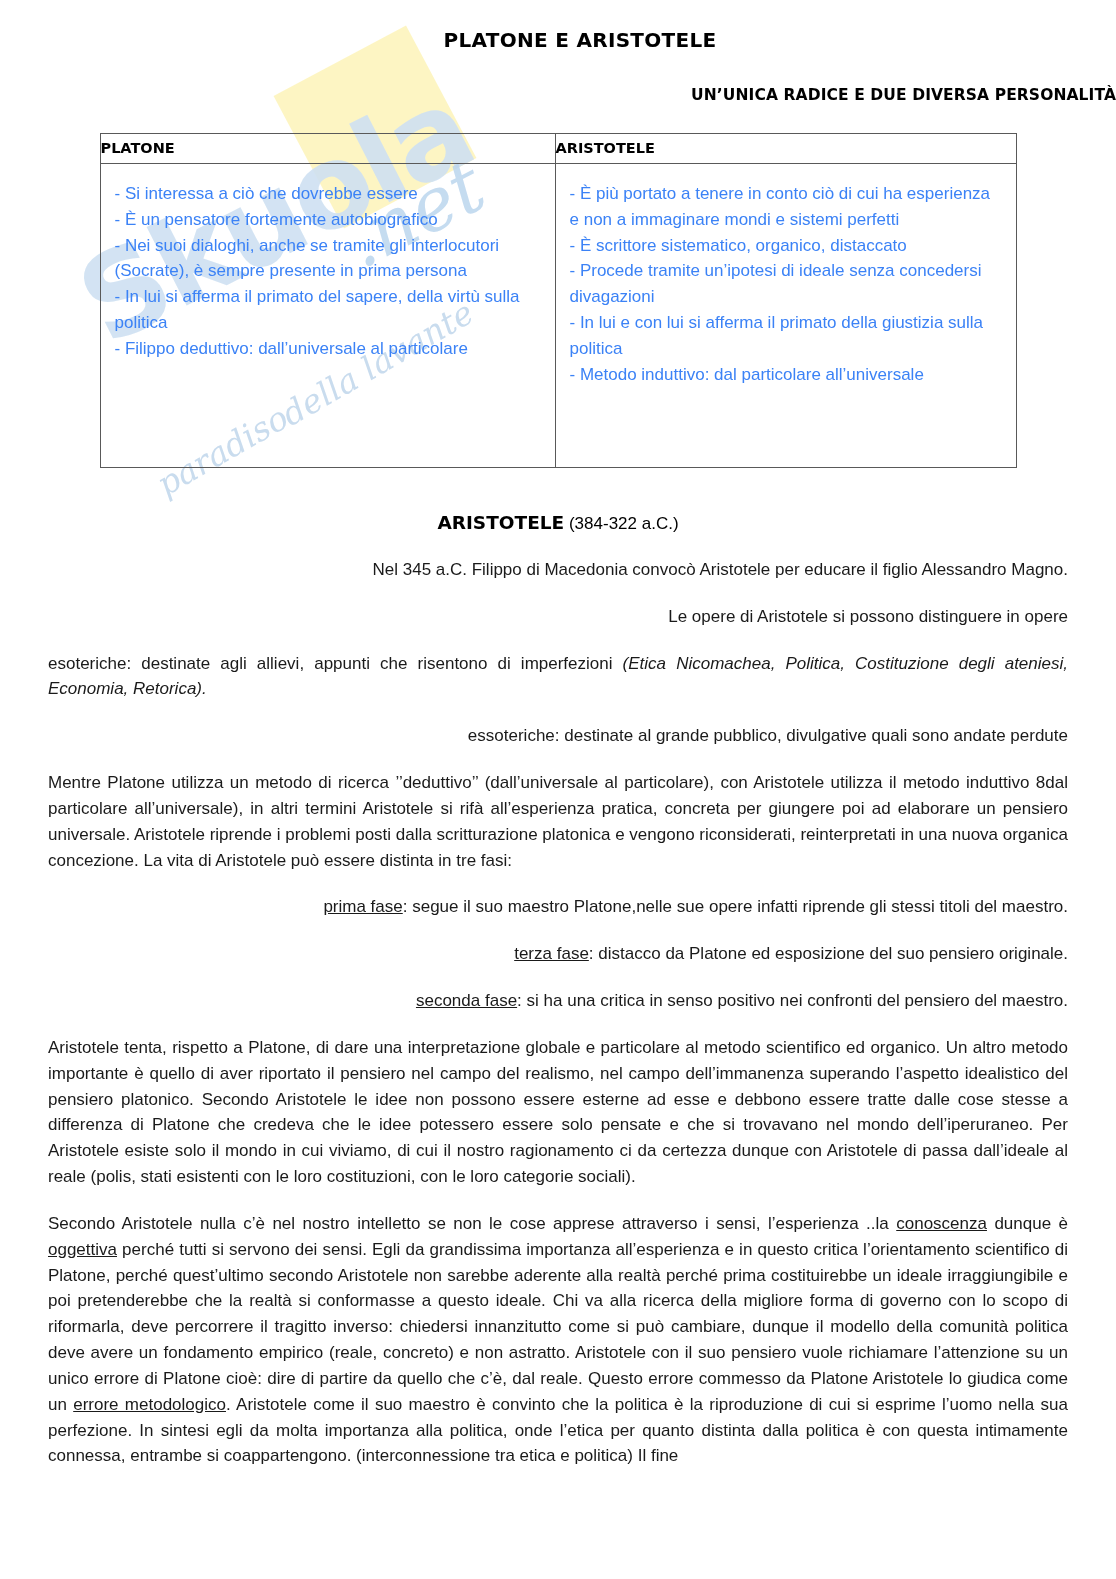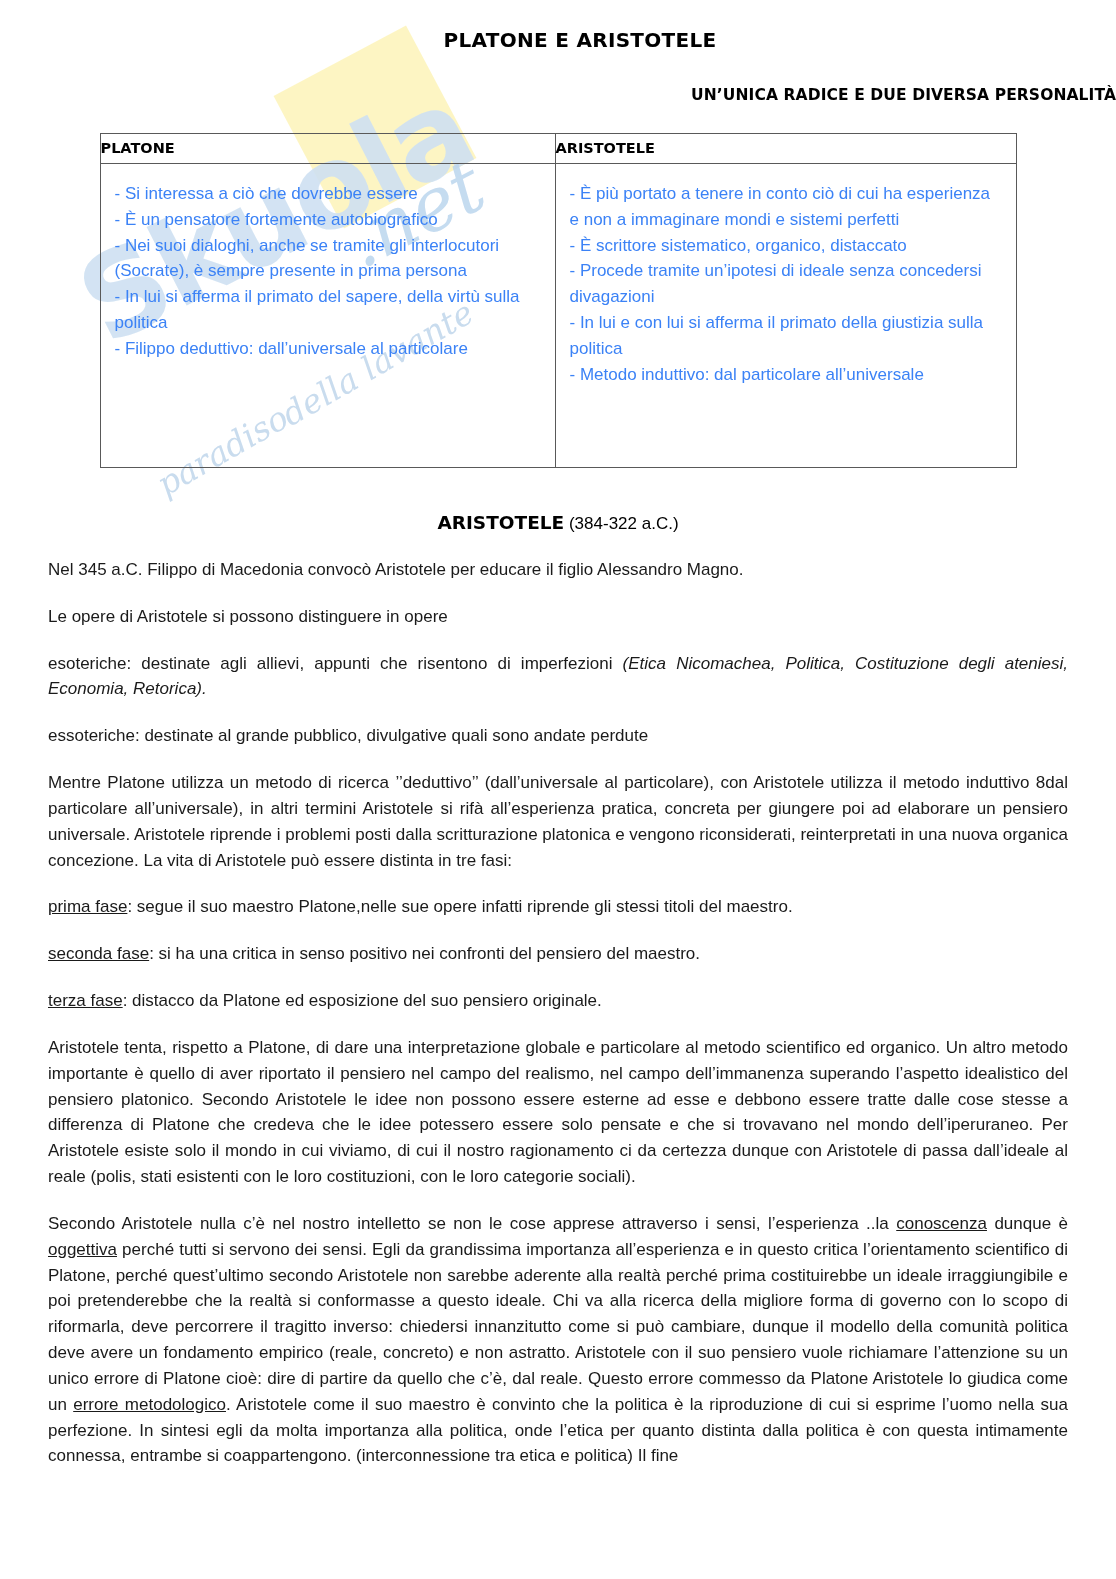--- a/index.html
+++ b/index.html
@@ -164,21 +164,21 @@
   .section-head .dates {
     font-size: 17px;
   }
   p.para {
     font-size: 17px;
     line-height: 1.52;
     margin: 0 0 21px 0;
     text-align: justify;
     color: #1a1a1a;
   }
-  p.para.left { text-align: left; margin-top: 8px; }
+  p.para.left { text-align: right; margin-top: 8px; }
   p.para em { font-style: italic; }
   p.para u { text-decoration: underline; }
 </style>
 </head>
 <body>
 
 <div id="watermark-layer">
   <div class="wm-diamond"></div>
   <div class="wm-brand">Skuola</div>
   <div class="wm-net">.net</div>
@@ -239,25 +239,25 @@
     <p class="para left">essoteriche: destinate al grande pubblico, divulgative quali sono andate perdute</p>
 
 
     <p class="para">Mentre Platone utilizza un metodo di ricerca ’’deduttivo’’ (dall’universale al particolare), con Aristotele utilizza il metodo induttivo 8dal particolare all’universale), in altri termini Aristotele si rifà all’esperienza pratica, concreta per giungere poi ad elaborare un pensiero universale. Aristotele riprende i problemi posti dalla scritturazione platonica e vengono riconsiderati, reinterpretati in una nuova organica concezione. La vita di Aristotele può essere distinta in tre fasi:</p>
 
     <p class="para left">
       <u>prima fase</u><span>: segue il suo maestro Platone,nelle sue opere infatti riprende gli stessi titoli del maestro.</span>
     </p>
 
     <p class="para left">
+      <u>terza fase</u><span>: distacco da Platone ed esposizione del suo pensiero originale.</span>
+    </p>
+
+    <p class="para left">
       <u>seconda fase</u><span>: si ha una critica in senso positivo nei confronti del pensiero del maestro.</span>
-    </p>
-
-    <p class="para left">
-      <u>terza fase</u><span>: distacco da Platone ed esposizione del suo pensiero originale.</span>
     </p>
 
     <p class="para">Aristotele tenta, rispetto a Platone, di dare una interpretazione globale e particolare al metodo scientifico ed organico. Un altro metodo importante è quello di aver riportato il pensiero nel campo del realismo, nel campo dell’immanenza superando l’aspetto idealistico del pensiero platonico. Secondo Aristotele le idee non possono essere esterne ad esse e debbono essere tratte dalle cose stesse a differenza di Platone che credeva che le idee potessero essere solo pensate e che si trovavano nel mondo dell’iperuraneo. Per Aristotele esiste solo il mondo in cui viviamo, di cui il nostro ragionamento ci da certezza dunque con Aristotele di passa dall’ideale al reale (polis, stati esistenti con le loro costituzioni, con le loro categorie sociali).</p>
 
     <p class="para">
       <span>Secondo Aristotele nulla c’è nel nostro intelletto se non le cose apprese attraverso i sensi, l’esperienza ..la </span><u>conoscenza</u><span> dunque è </span><u>oggettiva</u><span> perché tutti si servono dei sensi. Egli da grandissima importanza all’esperienza e in questo critica l’orientamento scientifico di Platone, perché quest’ultimo secondo Aristotele non sarebbe aderente alla realtà perché prima costituirebbe un ideale irraggiungibile e poi pretenderebbe che la realtà si conformasse a questo ideale. Chi va alla ricerca della migliore forma di governo con lo scopo di riformarla, deve percorrere il tragitto inverso: chiedersi innanzitutto come si può cambiare, dunque il modello della comunità politica deve avere un fondamento empirico (reale, concreto) e non astratto. Aristotele con il suo pensiero vuole richiamare l’attenzione su un unico errore di Platone cioè: dire di partire da quello che c’è, dal reale. Questo errore commesso da Platone Aristotele lo giudica come un </span><u>errore metodologico</u><span>. Aristotele come il suo maestro è convinto che la politica è la riproduzione di cui si esprime l’uomo nella sua perfezione.  In sintesi egli da molta importanza alla politica, onde l’etica per quanto distinta dalla politica è con questa intimamente connessa, entrambe si coappartengono. (interconnessione tra etica e politica) Il fine</span>
     </p>
 
   </div>
 </div>

